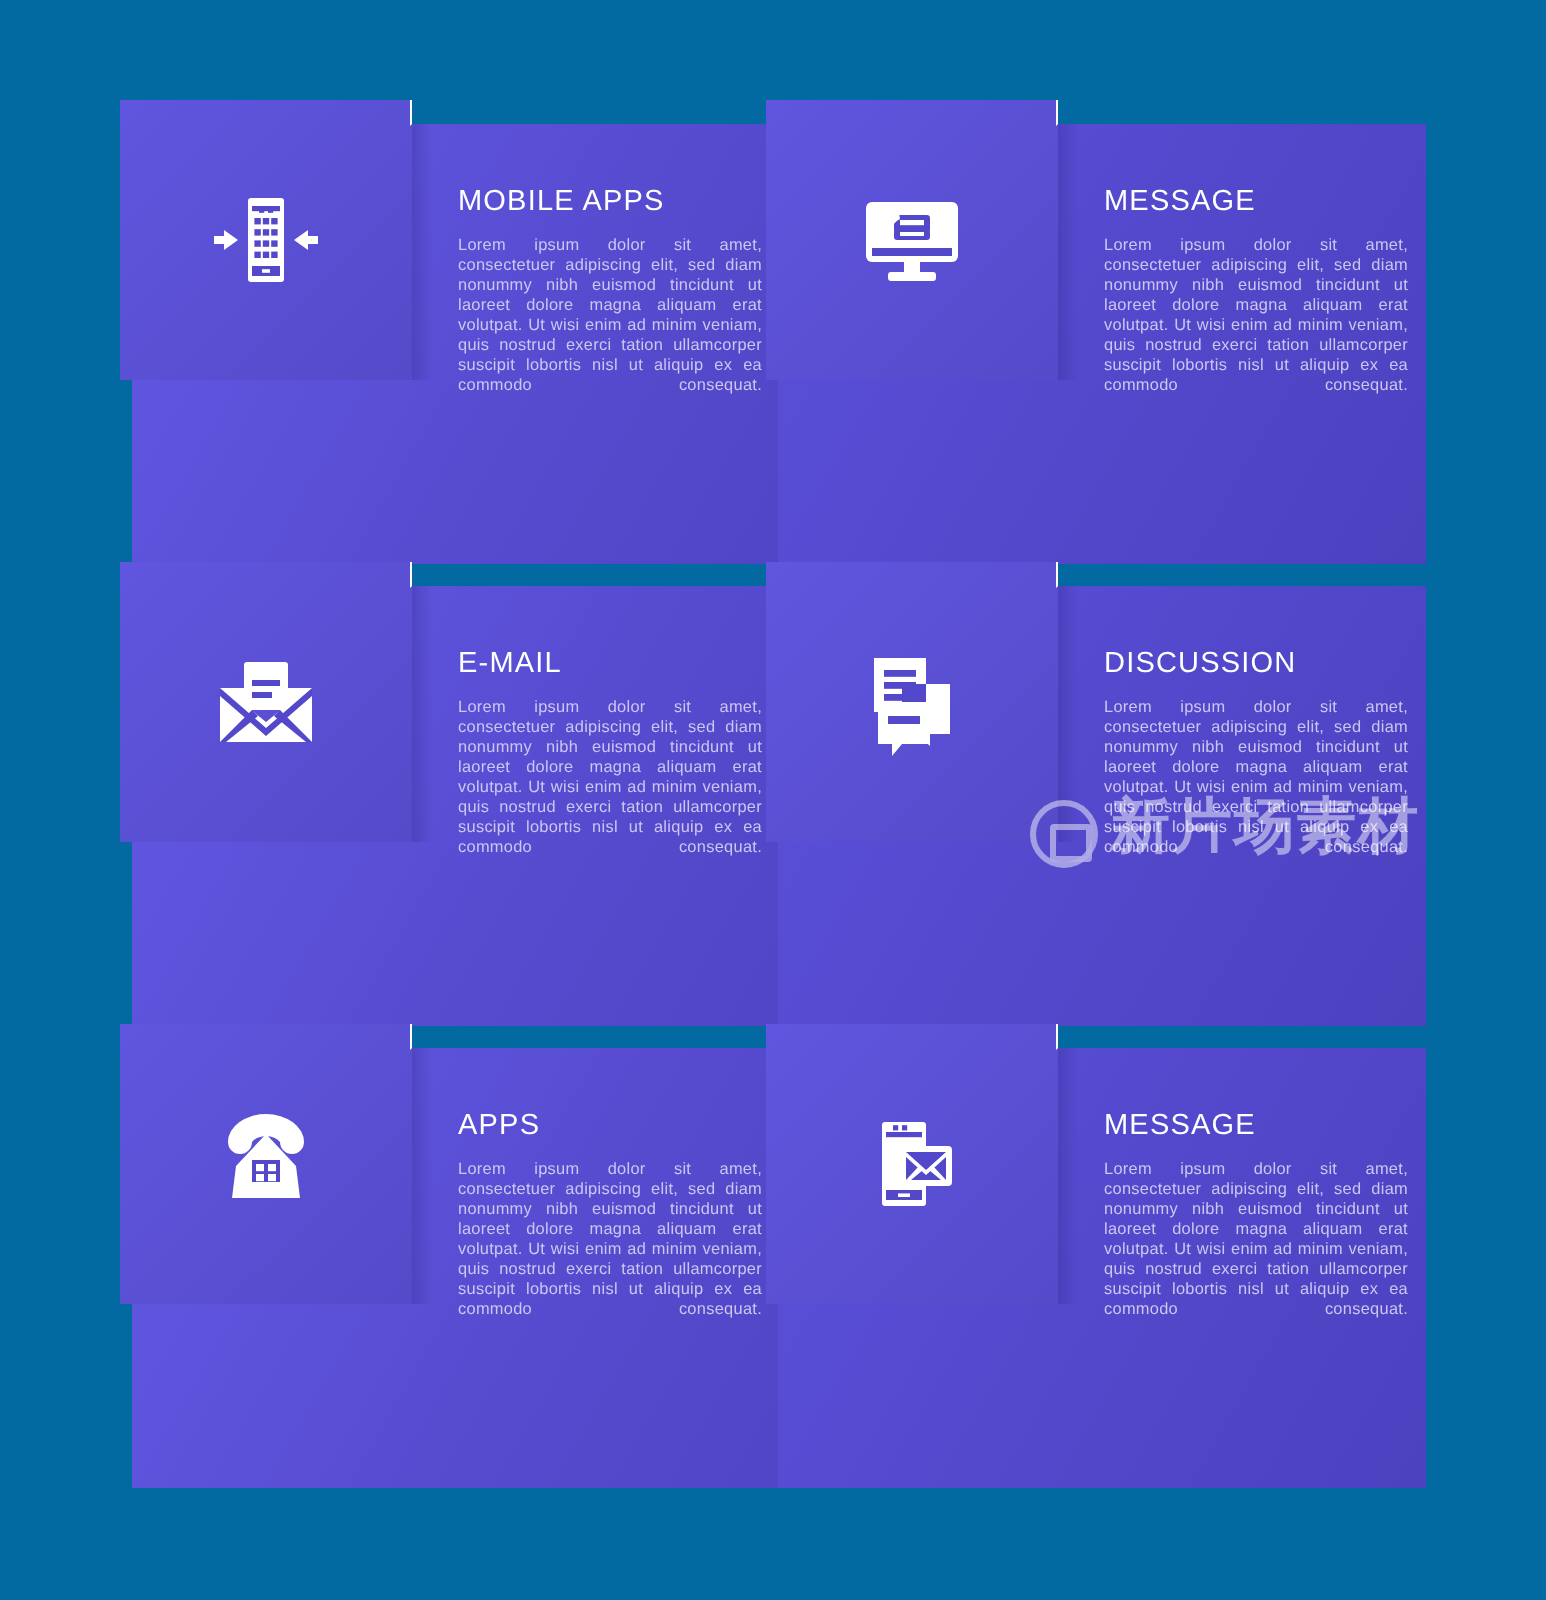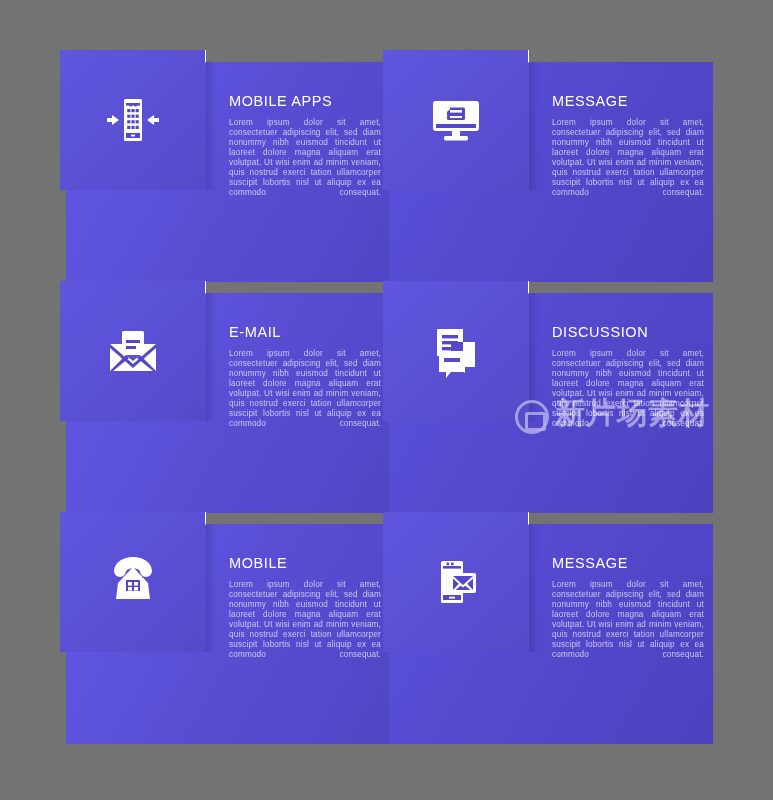--- a/index.html
+++ b/index.html
@@ -7,21 +7,21 @@
     width: 773px; height: 800px;
     background: #ffffff;
     font-family: "Liberation Sans", sans-serif;
     overflow: hidden;
   }
 
   #stage {
     position: relative;
     width: 773px;
     height: 800px;
-    background: #737373;
+    background: #0369a1;
   }
 
   
   .board {
     position: absolute;
     left: 66px;
     top: 50px;
     width: 647px;
     height: 698px;
   }
@@ -326,21 +326,21 @@
               <g fill="#ffffff">
                 <rect x="26" y="31" width="4" height="3.6"></rect>
                 <rect x="32" y="31" width="4" height="3.6"></rect>
                 <rect x="26" y="36" width="4" height="3.6"></rect>
                 <rect x="32" y="36" width="4" height="3.6"></rect>
               </g>
             </svg>
           </div>
         </div>
         <div class="text-block">
-          <div class="title">MOBILE</div>
+          <div class="title">APPS</div>
           <div class="body">Lorem ipsum dolor sit amet, consectetuer adipiscing elit, sed diam nonummy nibh euismod tincidunt ut laoreet dolore magna aliquam erat volutpat. Ut wisi enim ad minim veniam, quis nostrud exerci tation ullamcorper suscipit lobortis nisl ut aliquip ex ea commodo consequat.</div>
         </div>
       </div>
 
       <div class="cell c2">
         <div class="slab"></div>
         <div class="tile-shadow"></div>
         <div class="tile">
           <div class="tile-corner"></div>
           <div class="icon-wrap">

